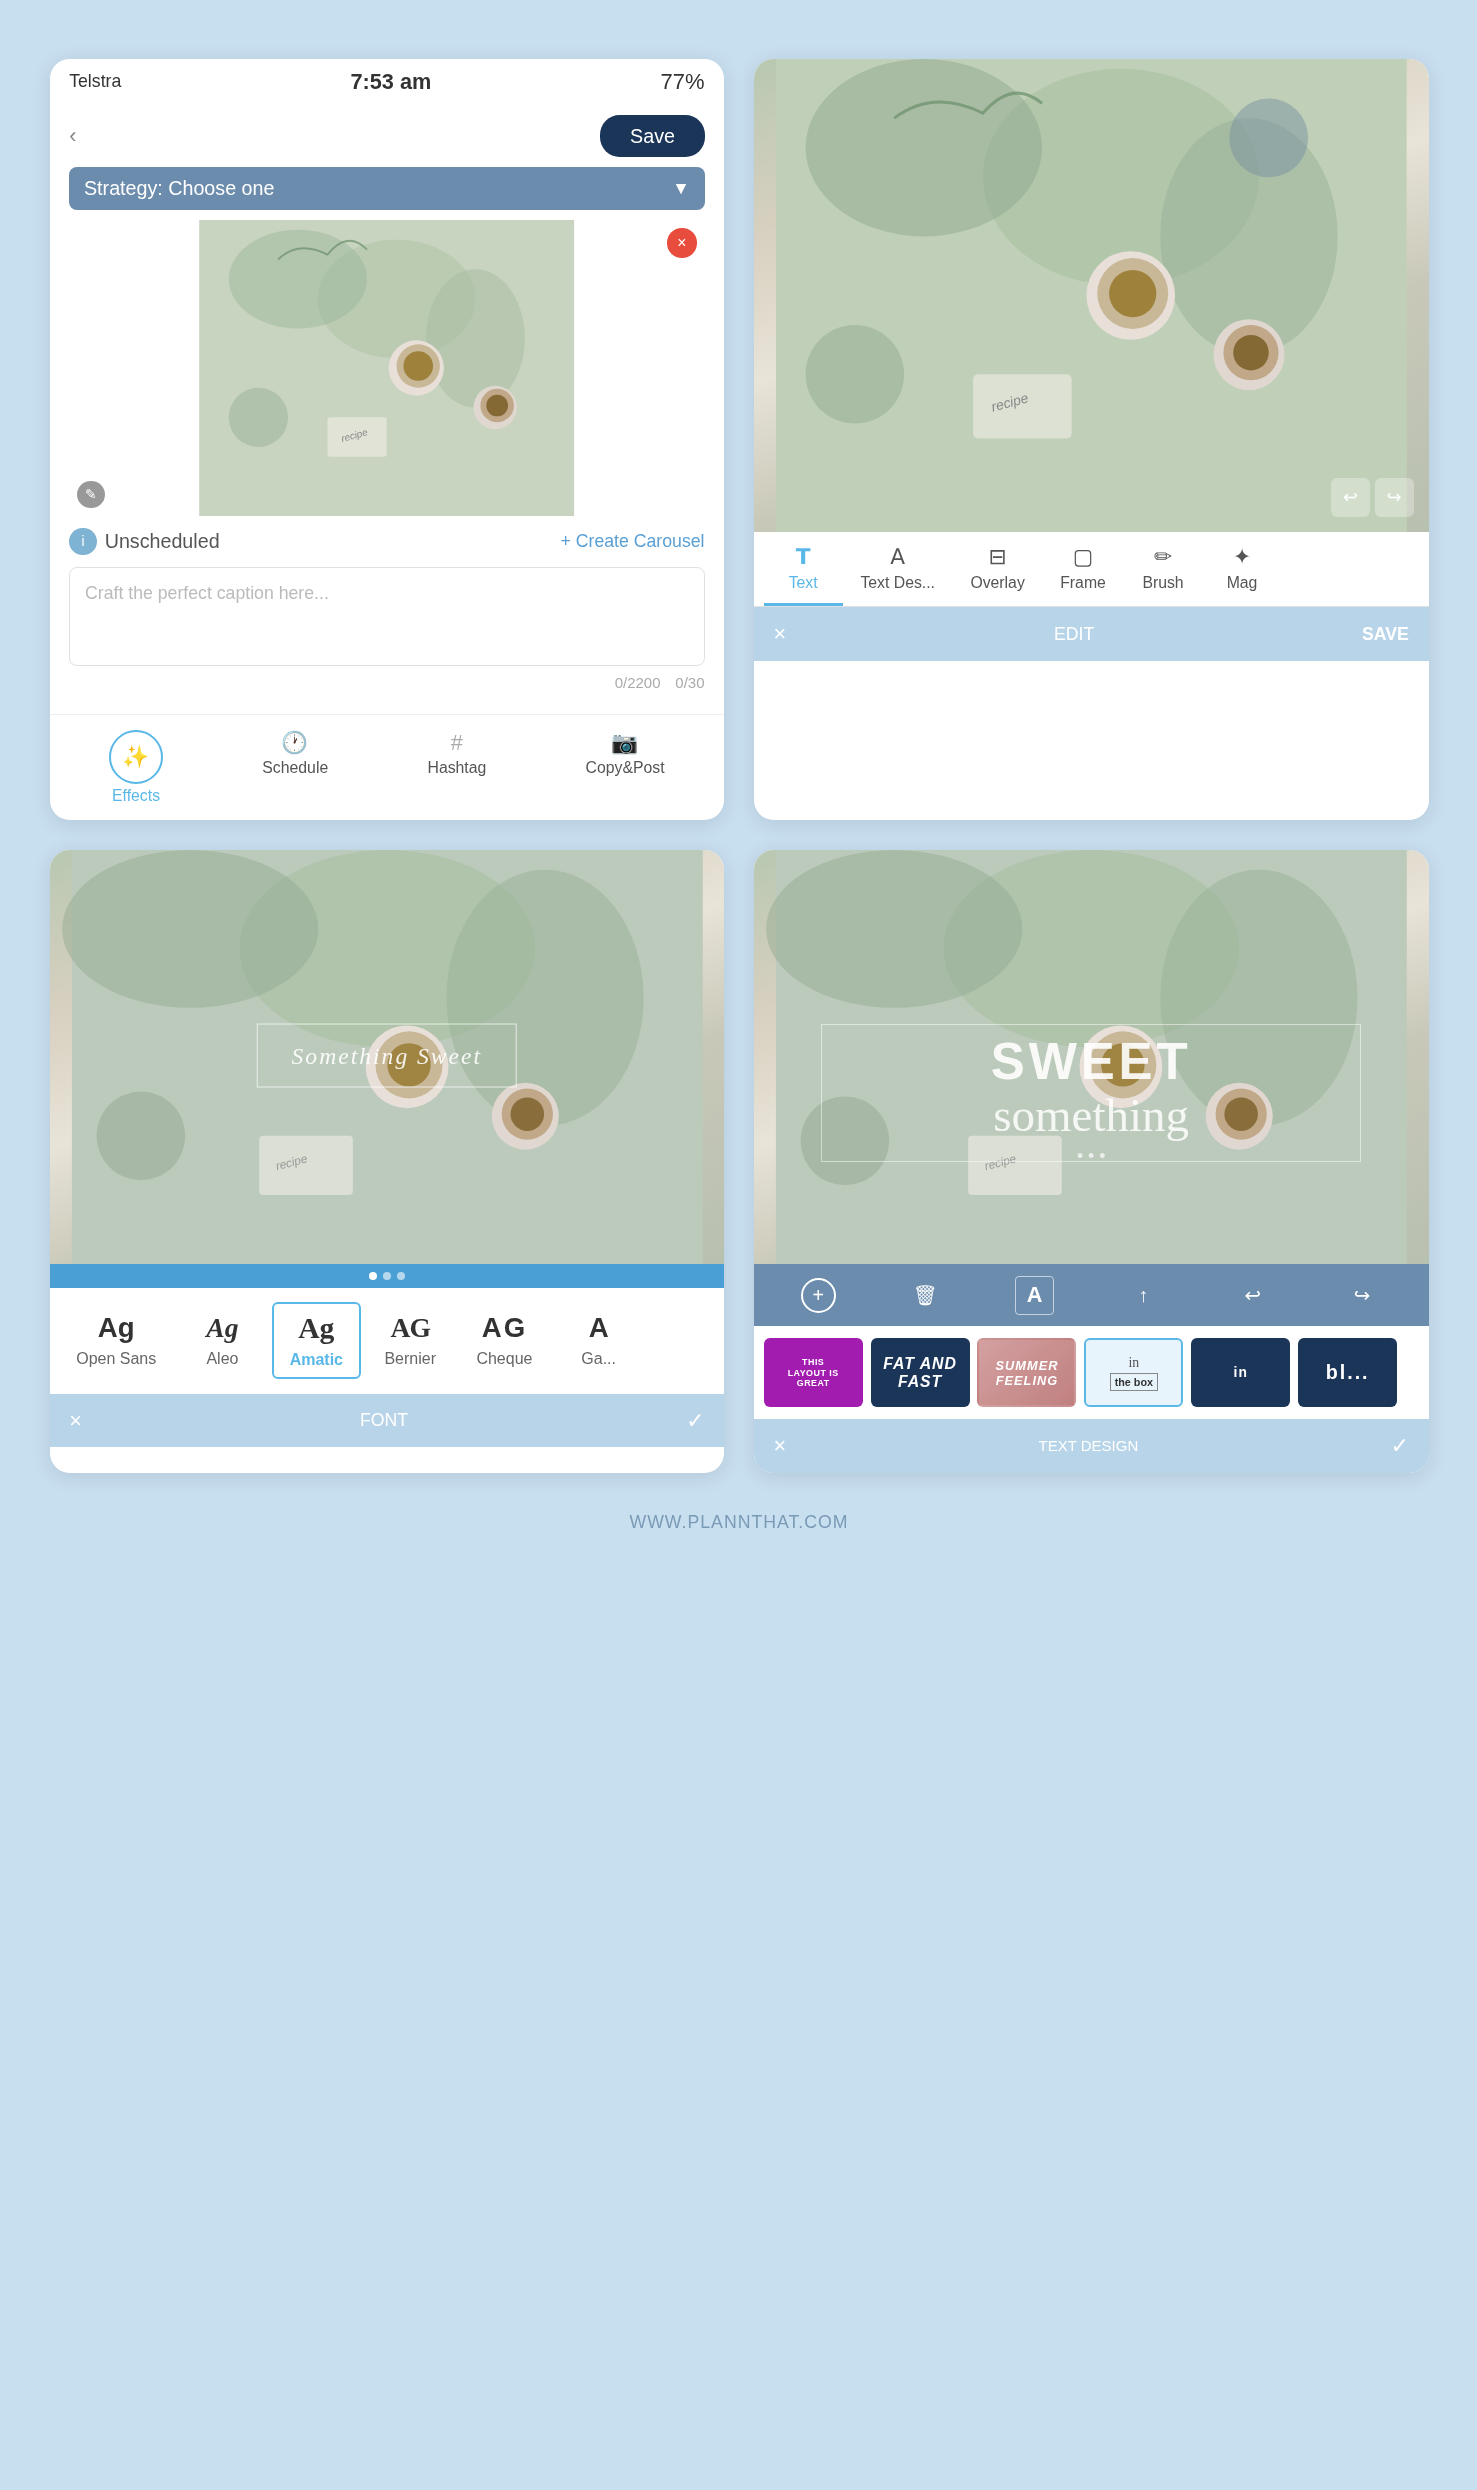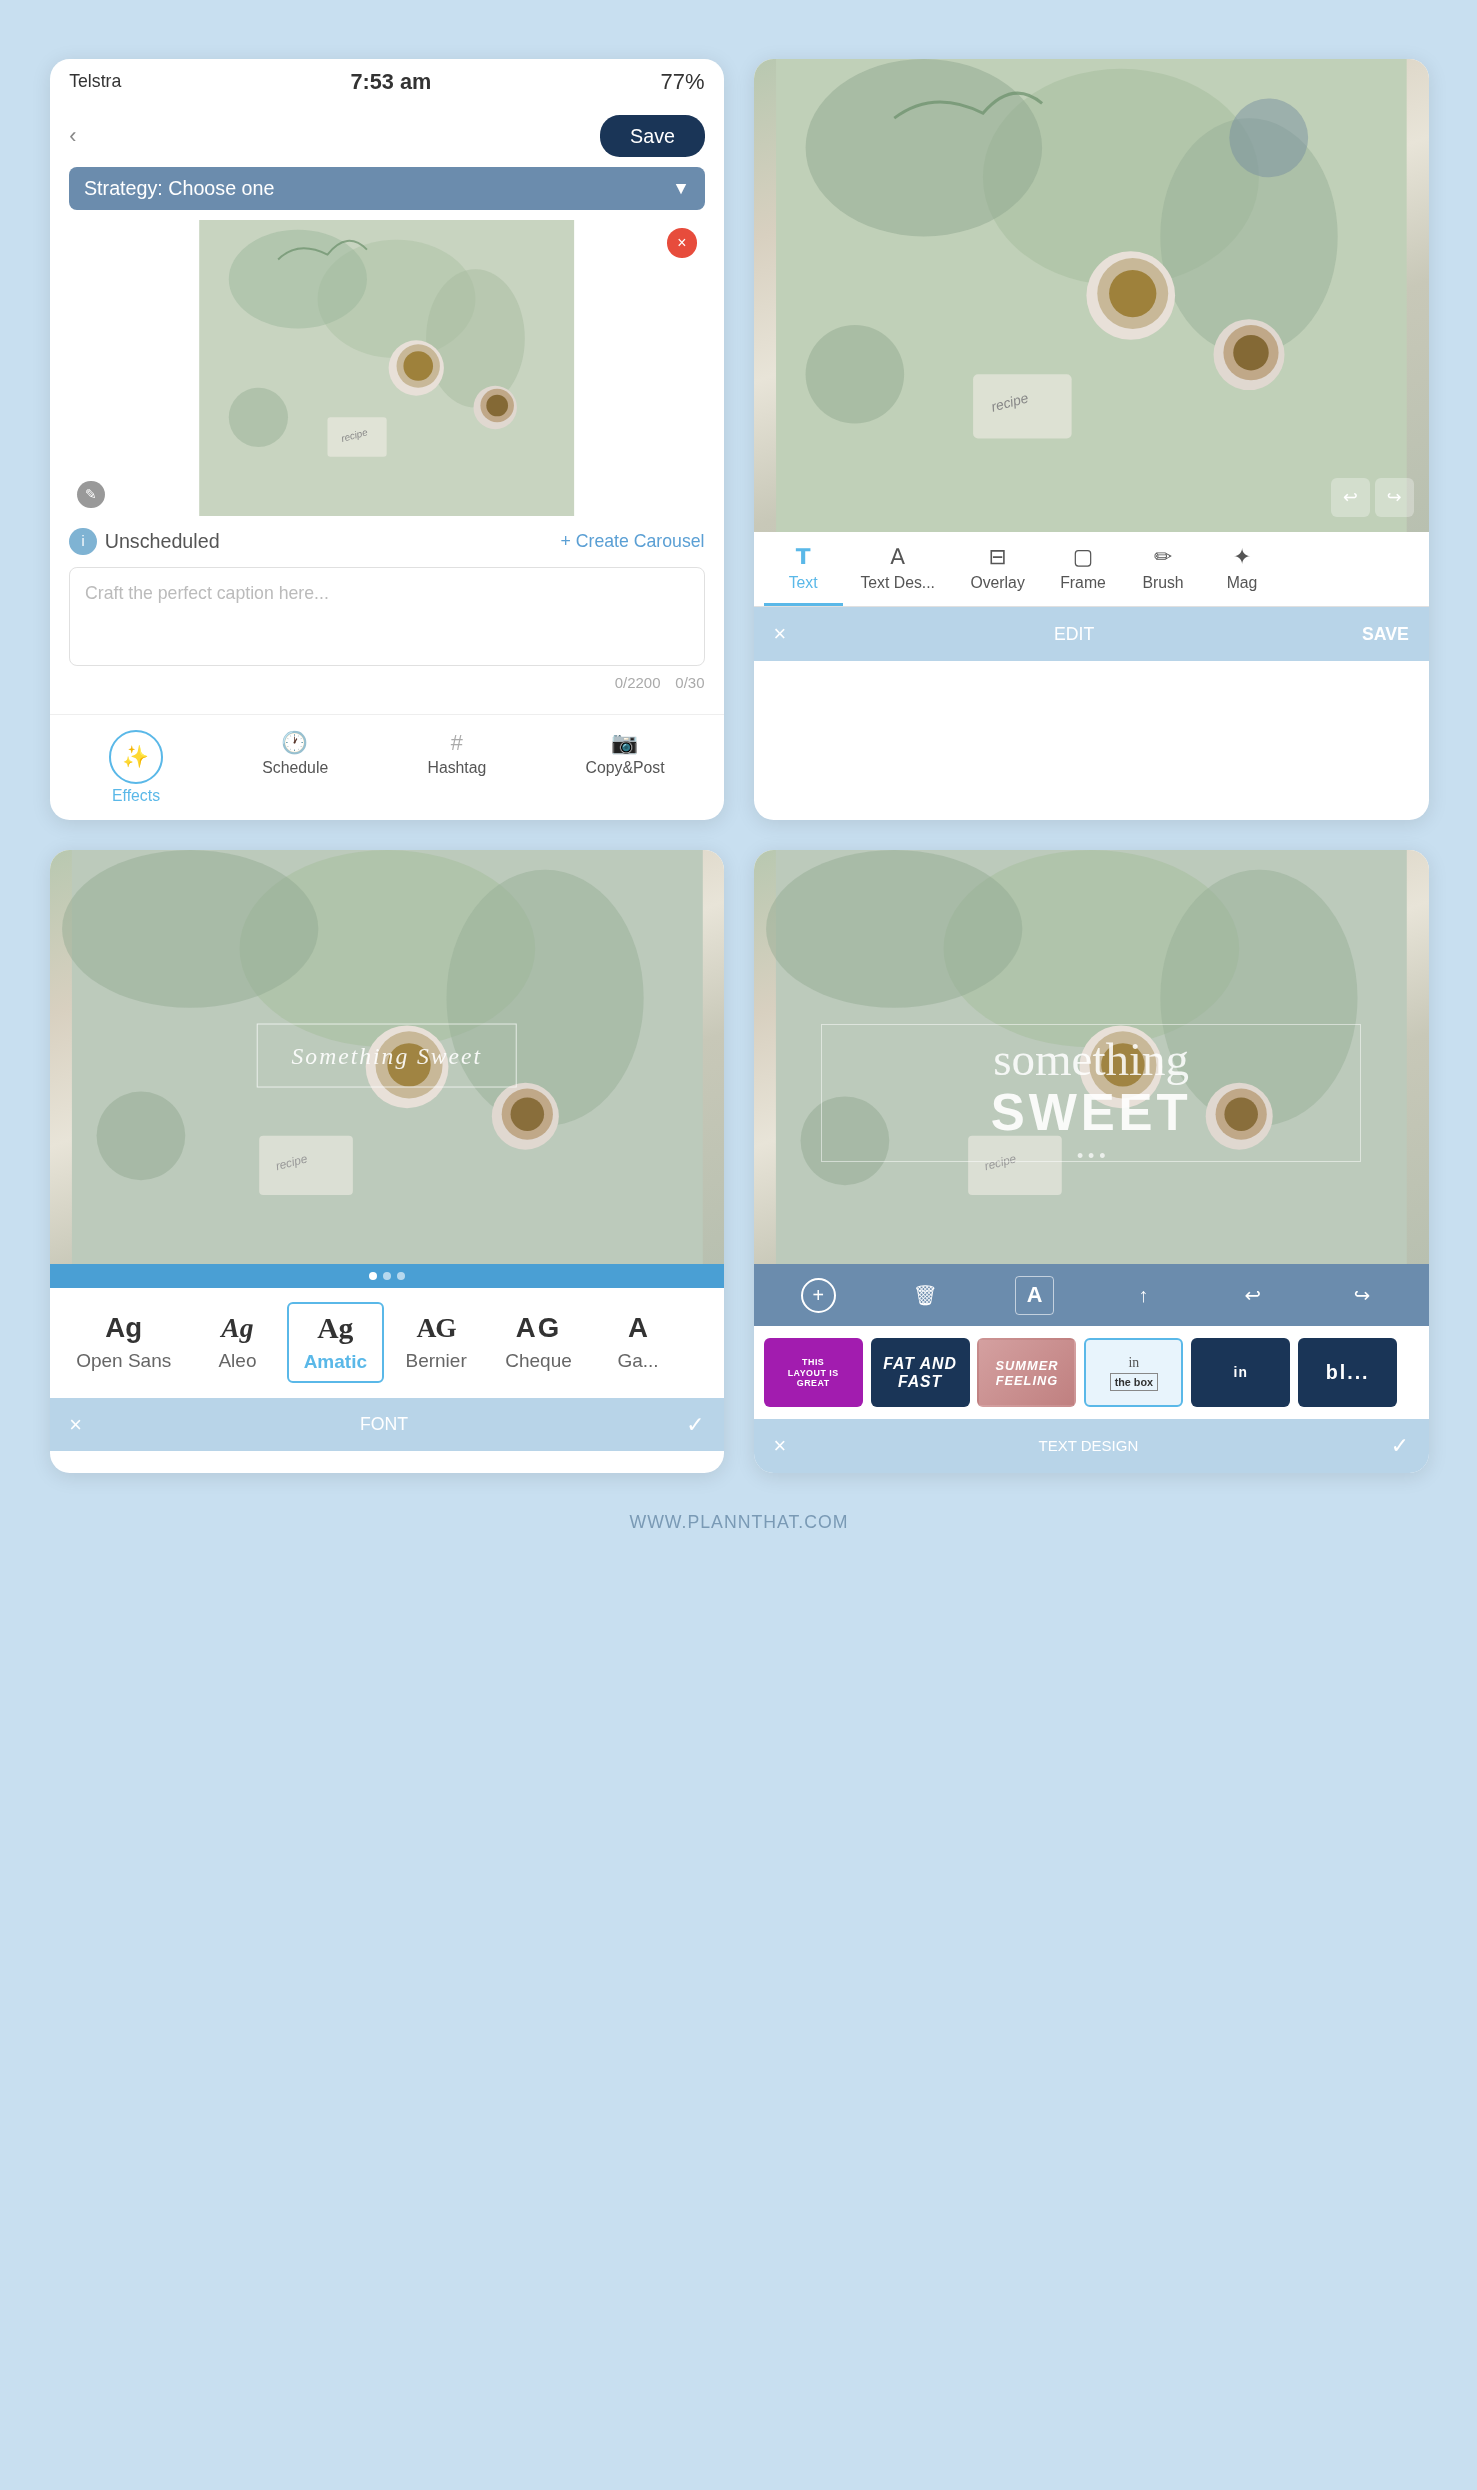--- a/index.html
+++ b/index.html
@@ -341,21 +341,21 @@
     .font-item.active {
       border: 2px solid #5ab8e8;
       border-radius: 5.9px;
     }
     .font-sample {
       font-size: 27.6px;
       color: #333;
       font-weight: 600;
     }
     .font-name {
-      font-size: 19px;
+      font-size: 16px;
       color: #666;
     }
     .font-sample.open-sans { font-family: Arial, sans-serif; }
     .font-sample.aleo { font-family: Georgia, serif; }
     .font-sample.amatic { font-family: 'Courier New', monospace; font-weight: 400; }
     .font-sample.bernier { font-family: 'Times New Roman', serif; font-weight: 900; letter-spacing: -1px; }
     .font-sample.cheque { font-family: Arial, sans-serif; letter-spacing: 2px; }
 
     .font-action-bar {
       display: flex;
@@ -695,22 +695,22 @@
         <circle cx="472" cy="268" r="17" fill="#6B4F12" opacity="0.65"></circle>
         <rect x="195" y="290" width="95" height="60" fill="#f0ece4" opacity="0.6" rx="4"></rect>
         <text x="213" y="325" fill="#999" font-size="12" font-style="italic" transform="rotate(-15, 213, 325)">recipe</text>
         <ellipse cx="120" cy="80" rx="130" ry="80" fill="#90a890" opacity="0.45"></ellipse>
         <circle cx="70" cy="295" r="45" fill="#88a088" opacity="0.4"></circle>
       </svg>
       
       <div style="position:absolute;top:42%;left:10%;right:10%;height:138px;border:1.5px solid rgba(255,255,255,0.5);"></div>
       
       <div style="position:absolute;top:42%;left:0;right:0;text-align:center;padding-top:9.9px;">
+        <span style="display:block;font-family:Arial,sans-serif;font-size:51px;font-weight:900;color:rgba(255,255,255,0.9);letter-spacing:3.9px;text-transform:uppercase;line-height:1.1;">SWEET</span>
         <span style="display:block;font-family:'Brush Script MT',cursive;font-size:47px;color:rgba(255,255,255,0.85);line-height:1.1;">something</span>
-        <span style="display:block;font-family:Arial,sans-serif;font-size:51px;font-weight:900;color:rgba(255,255,255,0.9);letter-spacing:3.9px;text-transform:uppercase;line-height:1.1;">SWEET</span>
         <span style="display:block;color:rgba(255,255,255,0.7);font-size:17.7px;margin-top:4.9px;">• • •</span>
       </div>
     </div>
 
     <div class="design-tools-bar">
       <button class="design-tool-btn plus-btn">+</button>
       <button class="design-tool-btn">🗑</button>
       <button class="design-tool-btn" style="font-size:21.7px;font-weight:700;border:1.5px solid rgba(255,255,255,0.6);border-radius:3.9px;">A</button>
       <button class="design-tool-btn" style="font-size:19.7px;">↑</button>
       <button class="design-tool-btn">↩</button>

